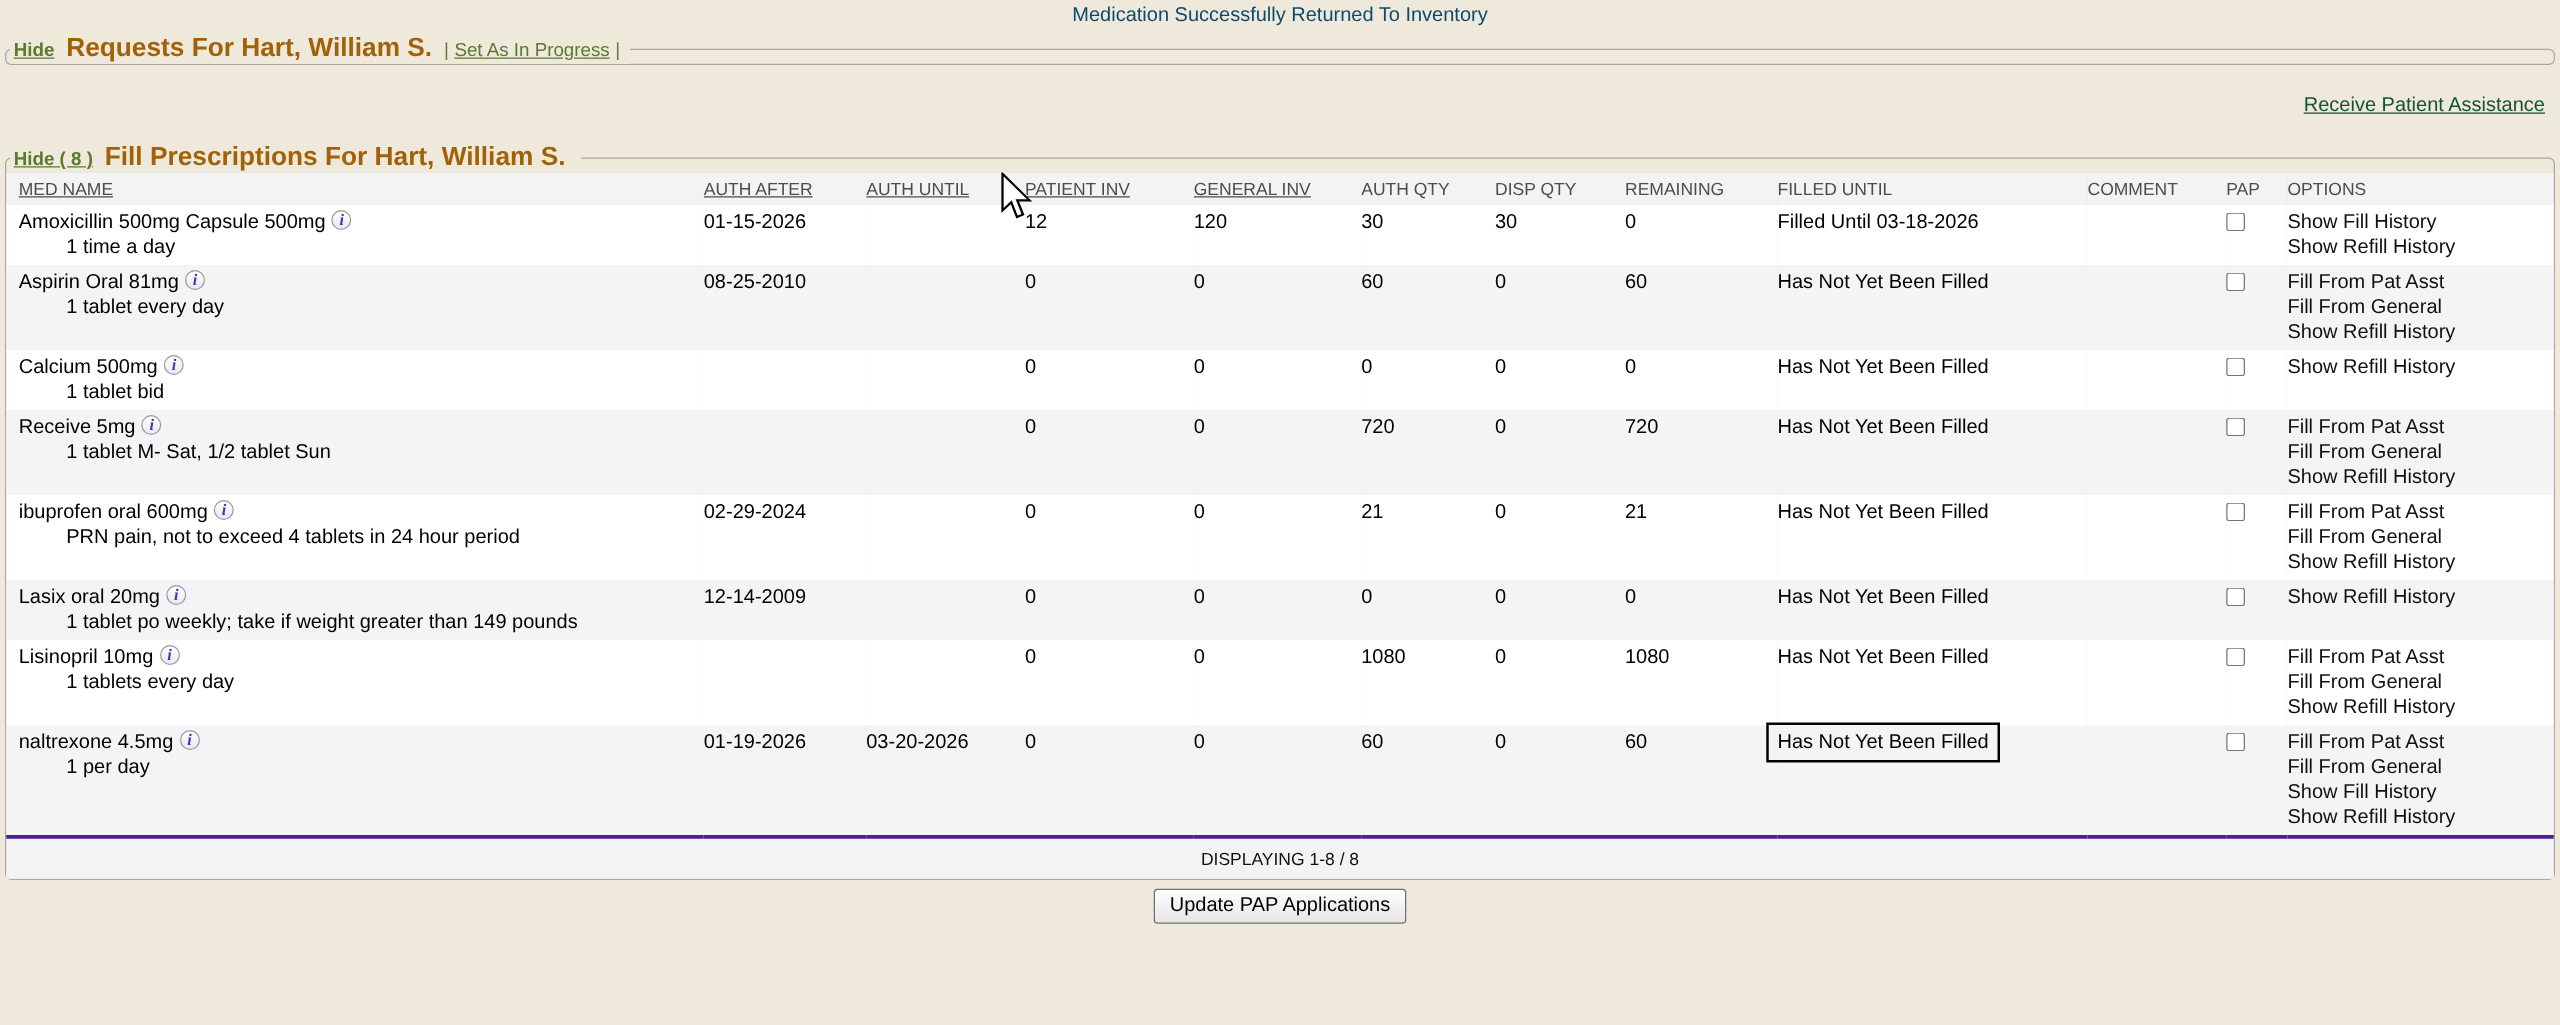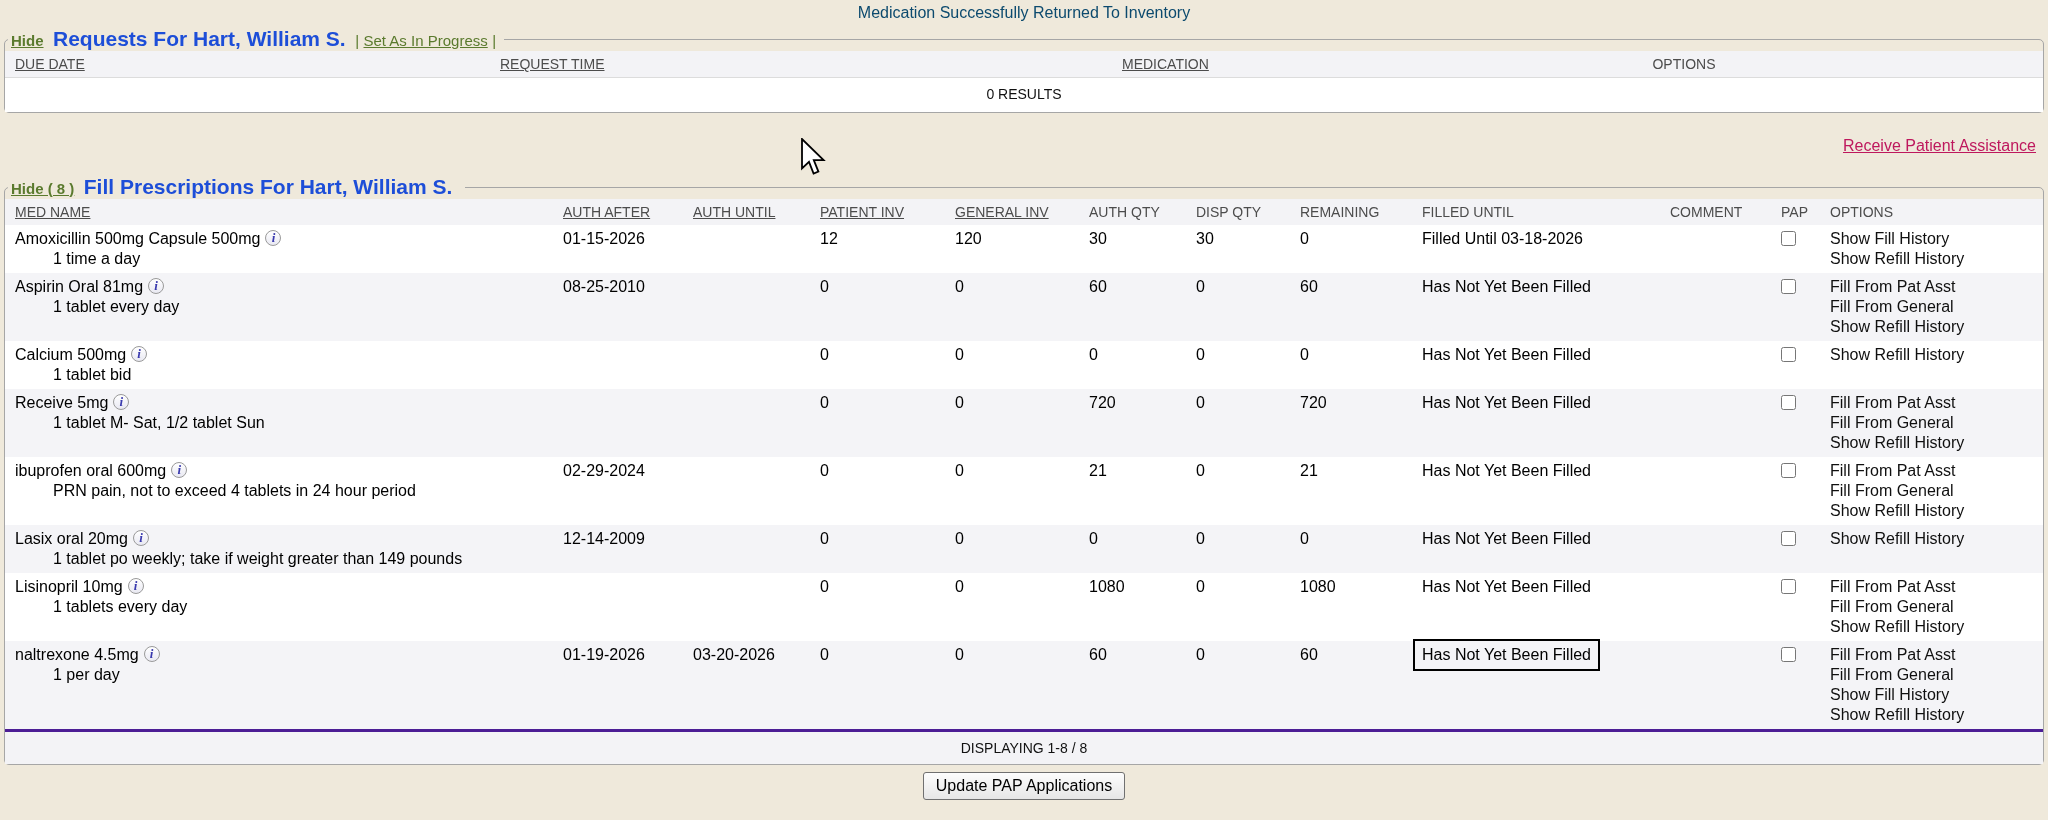--- a/index.html
+++ b/index.html
@@ -7,41 +7,41 @@
   body {
     width:2048px; height:820px; overflow:hidden; position:relative;
     background:#EFE9DB; color:#000;
     font-family:"Liberation Sans", sans-serif; font-size:16px;
   }
   .toast { text-align:center; padding:4px 0 5px; font-size:16px; color:#0c4a6e; }
 
   fieldset { border:1px solid #A6A6A6; border-radius:5px; margin:0 4px; padding:0 0 0 0; }
   legend { margin-left:3px; padding:0 8px 0 3px; }
   .legend-hide { color:#5A7A2D; font-weight:bold; font-size:15px; text-decoration:underline; cursor:pointer; }
-  .legend-title { color:#1d4ed8; font-weight:bold; font-size:21px; padding:0 5px; }
+  .legend-title { color:#a16207; font-weight:bold; font-size:21px; padding:0 5px; }
   .legend-sep { color:#5A7A2D; font-size:15px; }
   .legend-link { color:#5A7A2D; font-size:15px; text-decoration:underline; cursor:pointer; }
 
   table { width:100%; border-collapse:collapse; table-layout:fixed; }
   thead th {
     background:#F3F3F6; font-weight:normal; font-size:14px; color:#4C4C4C;
     text-align:left; padding:5px 4px 5px 0; white-space:nowrap; overflow:hidden;
   }
   thead th.first { padding-left:10px; }
   thead th.center { text-align:center; }
   th .sort { text-decoration:underline; cursor:pointer; }
 
   .results-row td {
     background:#FFF; border-top:1px solid #DCDCDC; text-align:center;
     font-size:14px; color:#111; padding:6px 0 8px;
   }
 
   .actions { text-align:right; padding:24px 12px 14px 0; }
   .actions .link {
-    display:block; color:#be185d; font-size:16px; text-decoration:underline;
+    display:block; color:#14532d; font-size:16px; text-decoration:underline;
     cursor:pointer; margin-bottom:6px;
   }
 
   tbody td { vertical-align:top; font-size:16px; line-height:20px; padding:4px 4px 4px 0; background:#FFF; }
   tbody tr.alt td { background:#F4F4F7; }
   td.med { padding-left:10px; }
   .instructions { display:block;margin-left:38px; }
   .info-icon {
     display:inline-block; width:16px; height:16px; margin-left:5px;
     border:1px solid #9A9A9A; border-radius:50%;
@@ -74,41 +74,20 @@
 <div class="toast">Medication Successfully Returned To Inventory</div>
 
 <fieldset>
   <legend>
     <span class="legend-hide">Hide</span>
     <span class="legend-title">Requests For Hart, William S.</span>
     <span class="legend-sep">|</span>
     <span class="legend-link">Set As In Progress</span>
     <span class="legend-sep">|</span>
   </legend>
-  <table>
-    <colgroup>
-        <col style="width:495px">
-        <col style="width:622px">
-        <col style="width:207px">
-        <col>
-      </colgroup>
-    <thead>
-      <tr>
-        <th class="first"><span class="sort">DUE DATE</span></th>
-        <th><span class="sort">REQUEST TIME</span></th>
-        <th><span class="sort">MEDICATION</span></th>
-        <th class="center">OPTIONS</th>
-      </tr>
-    </thead>
-    <tbody>
-      <tr class="results-row">
-        <td colspan="4">0 RESULTS</td>
-      </tr>
-    </tbody>
-  </table>
 </fieldset>
 
 <div class="actions">
   <span class="link">Receive Patient Assistance</span>
 </div>
 
 <fieldset>
   <legend>
     <span class="legend-hide">Hide ( 8 )</span>
     <span class="legend-title">Fill Prescriptions For Hart, William S.</span>

